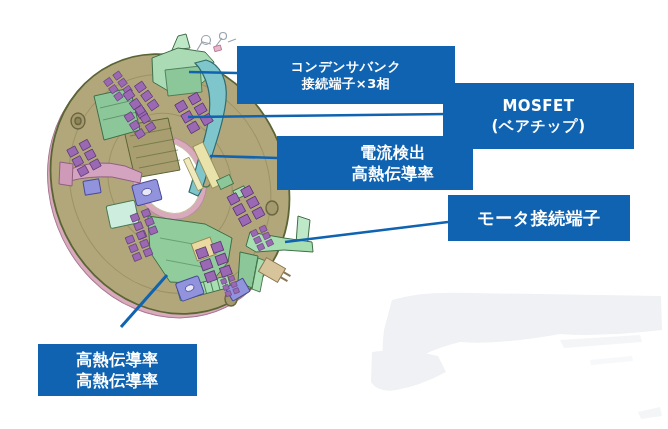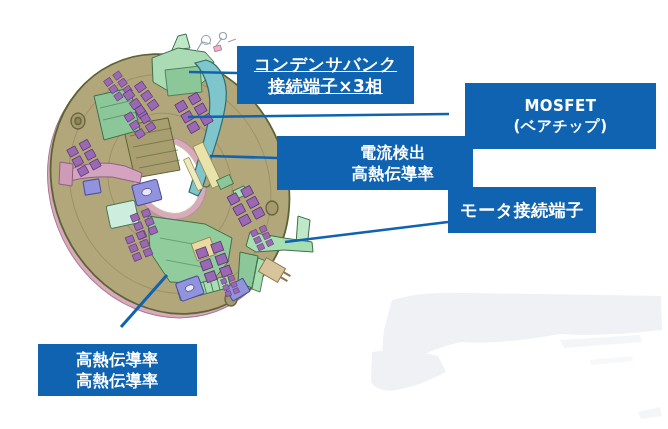--- a/index.html
+++ b/index.html
@@ -8,24 +8,24 @@
     font-family:"DejaVu Sans","Liberation Sans",sans-serif;
   }
   .stage svg{position:absolute;left:0;top:0;}
   .callout{
     position:absolute;
     background:var(--callout_bg,#0f63b1);
     color:var(--callout_text,#ffffff);
     display:flex;flex-direction:column;align-items:center;justify-content:center;
     font-weight:700;text-align:center;letter-spacing:0.5px;line-height:1.32;
   }
-  .co-1{left:237px;top:46px;width:177px;height:58px;font-size:17px;text-decoration:underline;}
-  .co-2{left:465px;top:83px;width:191px;height:66px;font-size:15px;line-height:1.35;}
+  .co-1{left:237px;top:46px;width:218px;height:58px;font-size:13px;}
+  .co-2{left:443px;top:83px;width:191px;height:66px;font-size:15px;line-height:1.35;}
   .co-3{left:277px;top:136px;width:160px;height:54px;font-size:16px;padding-left:36px;}
-  .co-4{left:448px;top:187px;width:148px;height:46px;font-size:17px;}
+  .co-4{left:448px;top:195px;width:182px;height:46px;font-size:17px;}
   .co-5{left:38px;top:344px;width:159px;height:52px;font-size:16px;}
   .callout span{display:block;}
 </style>
 </head>
 <body>
 
 <div class="stage">
 
   <svg width="668" height="429" viewBox="0 0 668 429">
 

